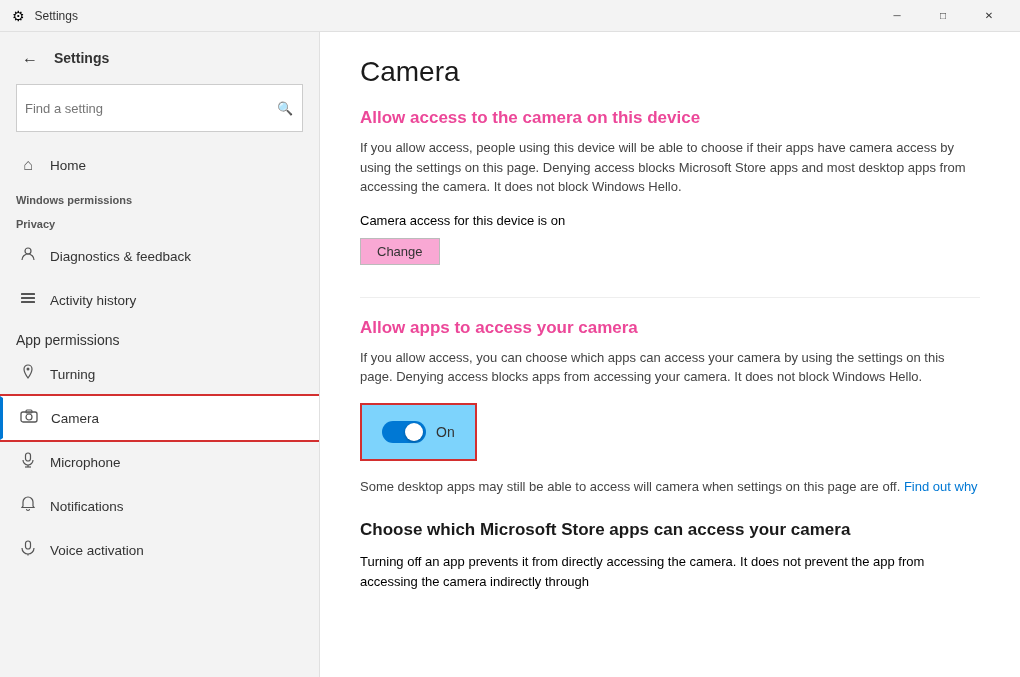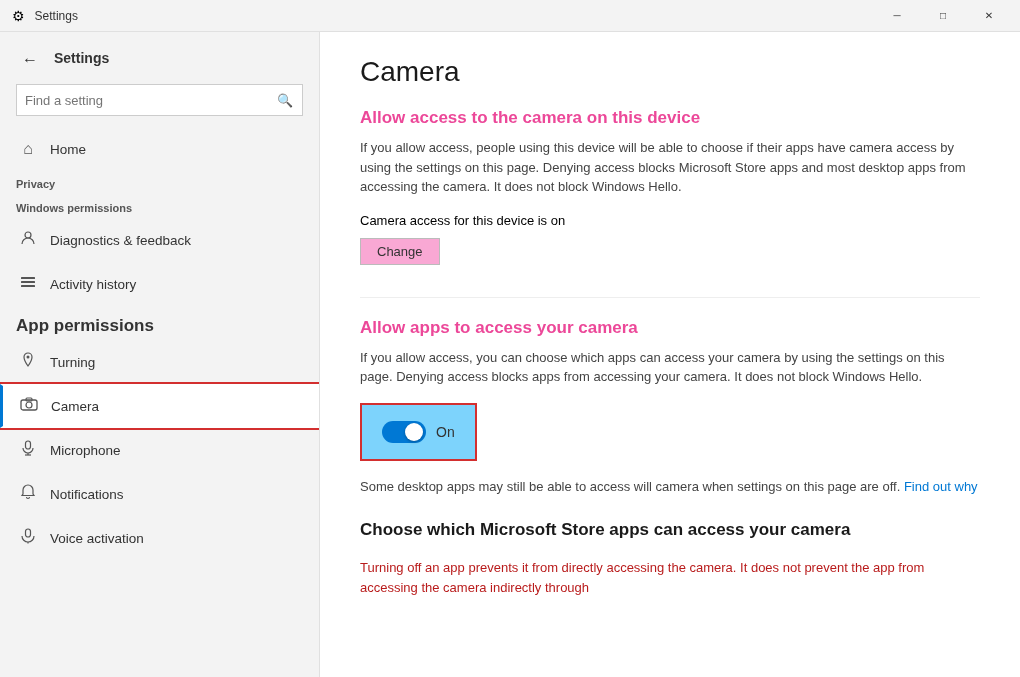--- a/index.html
+++ b/index.html
@@ -35,21 +35,21 @@
       background: none; border: none; cursor: pointer; font-size: 16px; color: #333;
       display: flex; align-items: center; justify-content: center;
       width: 28px; height: 28px;
     }
     .sidebar-title { font-size: 14px; font-weight: 600; color: #333; }
 
     .search-box {
       margin: 4px 16px 12px 16px;
       display: flex; align-items: center;
       border: 1px solid #ccc; background: white;
-      height: 32px; padding: 0 8px;
+      height: 48px; padding: 0 8px;
     }
     .search-input {
       border: none; outline: none; flex: 1; font-size: 13px; background: transparent;
     }
     .search-icon { font-size: 13px; color: #555; }
 
     .section-label {
       font-size: 11px; font-weight: 600; color: #555;
       padding: 8px 16px 4px 16px; text-transform: none;
     }
@@ -61,21 +61,21 @@
     .nav-item.active {
       background: #e8e8e8; border-left: 3px solid #0078d4;
       outline: 1px solid #ccc;
     }
     .nav-item.highlighted {
       outline: 2px solid #d32f2f;
       background: #fff;
     }
     .nav-icon { font-size: 16px; color: #555; width: 20px; text-align: center; flex-shrink: 0; }
     .app-permissions-label {
-      font-size: 17px; font-weight: 700; color: #333;
+      font-size: 14px; font-weight: 400; color: #333;
       padding: 10px 16px 4px 16px;
     }
 
     
     .content {
       flex: 1; background: white; overflow-y: auto; padding: 24px 40px 24px 40px;
     }
     .page-title { font-size: 28px; font-weight: 300; color: #1a1a1a; margin-bottom: 20px; }
 
     .section-title { font-size: 17px; font-weight: 600; color: #ec4899; margin-bottom: 10px; }
@@ -105,22 +105,22 @@
     .toggle-knob {
       width: 18px; height: 18px; background: white; border-radius: 50%;
       position: absolute; right: 3px; top: 2px;
       box-shadow: 0 1px 3px rgba(0,0,0,0.3);
     }
     .toggle-label { font-size: 14px; color: #333; }
 
     .note-text { font-size: 13px; color: #444; line-height: 1.5; margin-bottom: 24px; }
     .link { color: #0078d4; text-decoration: none; cursor: pointer; }
 
-    .section-title2 { font-size: 17px; font-weight: 600; color: #1a1a1a; margin-bottom: 18px; }
-    .section-desc2 { font-size: 13px; color: #b91c1c; line-height: 1.5; }
+    .section-title2 { font-size: 17px; font-weight: 600; color: #1a1a1a; margin-bottom: 12px; }
+    .section-desc2 { font-size: 13px; color: #000000; line-height: 1.5; }
 
     
     .sidebar::-webkit-scrollbar { width: 6px; }
     .sidebar::-webkit-scrollbar-thumb { background: #ccc; border-radius: 3px; }
     .content::-webkit-scrollbar { width: 8px; }
     .content::-webkit-scrollbar-thumb { background: #ccc; border-radius: 4px; }
     .content::-webkit-scrollbar-track { background: #f0f0f0; }
   </style>
 </head>
 <body>
@@ -148,23 +148,23 @@
     <div class="search-box">
       <input class="search-input" type="text" placeholder="Find a setting" style="">
       <span class="search-icon">🔍</span>
     </div>
 
     <div class="nav-item">
       <span class="nav-icon">⌂</span>
       <span>Home</span>
     </div>
 
+    <div class="section-label">Windows permissions</div>
+
     <div class="section-label">Privacy</div>
-
-    <div class="section-label">Windows permissions</div>
 
     <div class="nav-item">
       <span class="nav-icon">
         <svg width="16" height="16" viewBox="0 0 16 16" fill="none" xmlns="http://www.w3.org/2000/svg">
           <circle cx="8" cy="5" r="3" stroke="#555" stroke-width="1.2" fill="none"></circle>
           <path d="M2 14c0-3.3 2.7-6 6-6s6 2.7 6 6" stroke="#555" stroke-width="1.2" fill="none"></path>
         </svg>
       </span>
       <span>Diagnostics &amp; feedback</span>
     </div>

